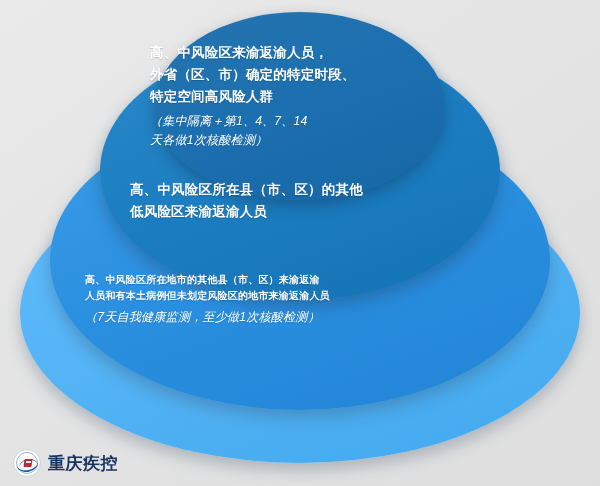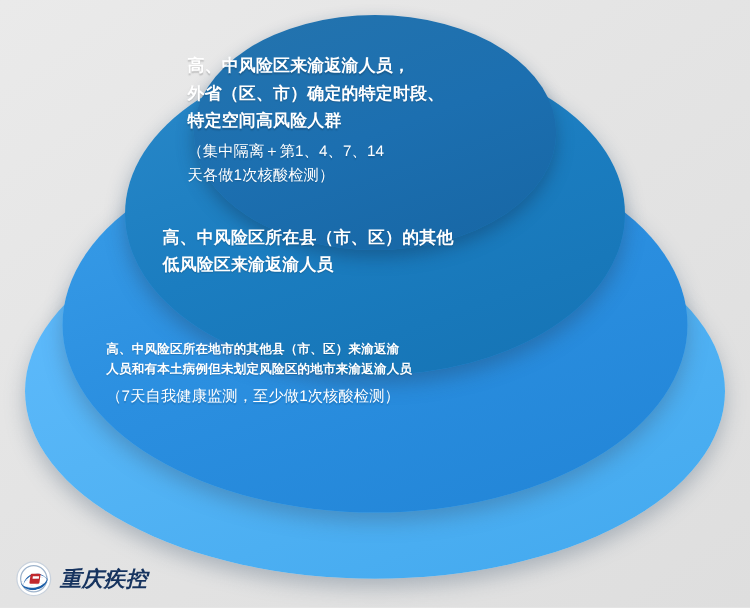--- a/index.html
+++ b/index.html
@@ -77,38 +77,38 @@
     line-height: 1.62;
     letter-spacing: 0.2px;
     text-shadow: 0 1px 1px rgba(0,0,0,0.18);
   }
   .note {
     font-size: 12.2px;
     line-height: 1.62;
     letter-spacing: 0.1px;
     margin-top: 4px;
     text-shadow: 0 1px 1px rgba(0,0,0,0.14);
+    font-style: italic;
   }
 
   #text-1 { top: 42px;  width: 300px; }
   #text-2 { top: 179px; width: 340px; }
   #text-3 { top: 272px; width: 430px; }
   #text-4 { top: 381px; width: 340px; }
 
   #text-3 .title { font-size: 10px; }
 
   
   #logo {
     position: absolute;
     left: 13px;
     bottom: 9px;
     display: flex;
     align-items: center;
     gap: 7px;
-    font-style: italic;
   }
   #logo-mark {
     width: 28px;
     height: 28px;
     border-radius: 50%;
     background: #ffffff;
     border: 1px solid #c9d2dd;
     position: relative;
     flex: 0 0 auto;
     overflow: hidden;

